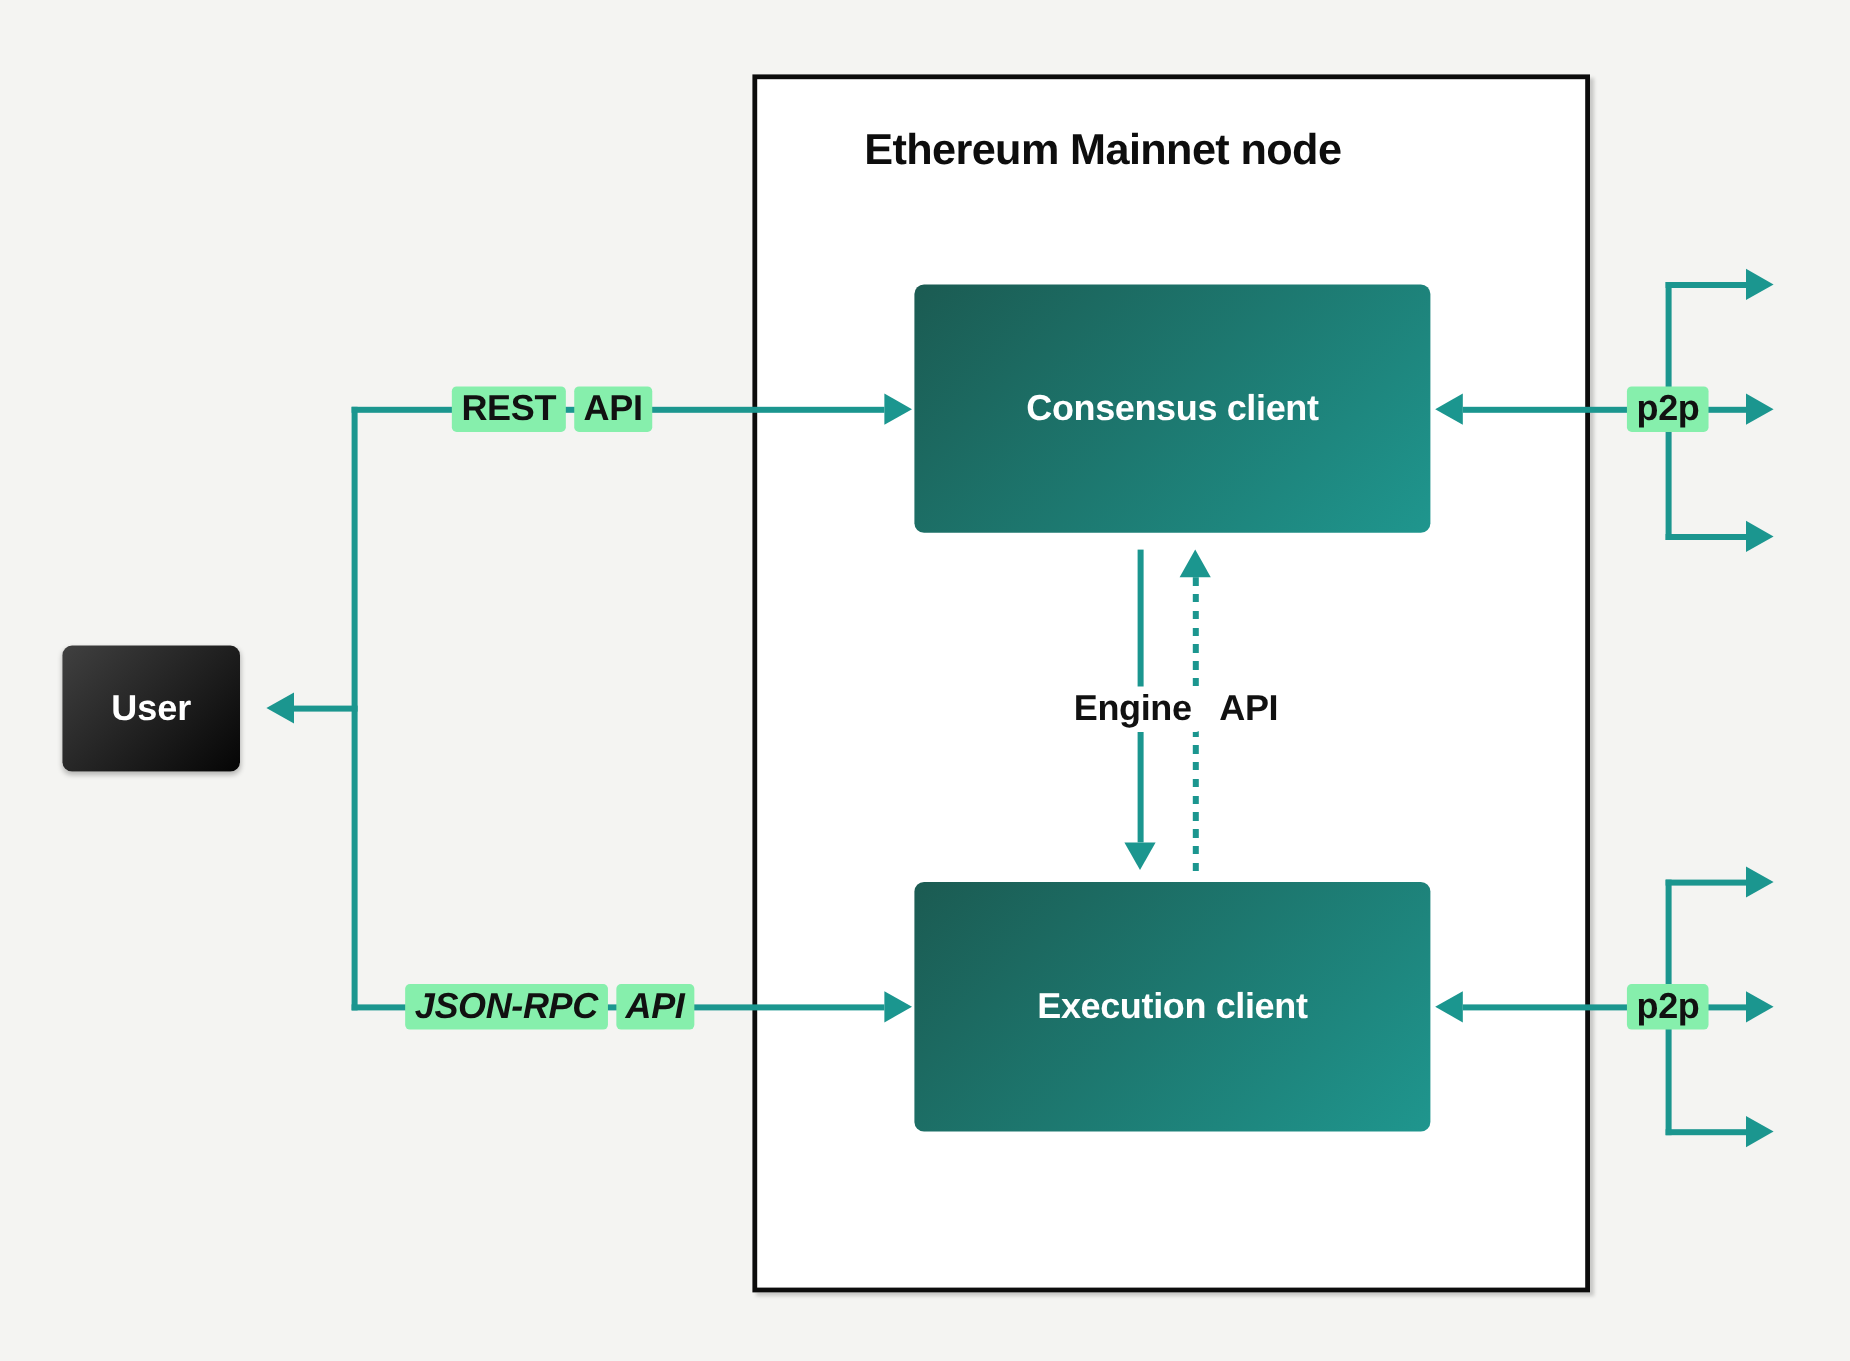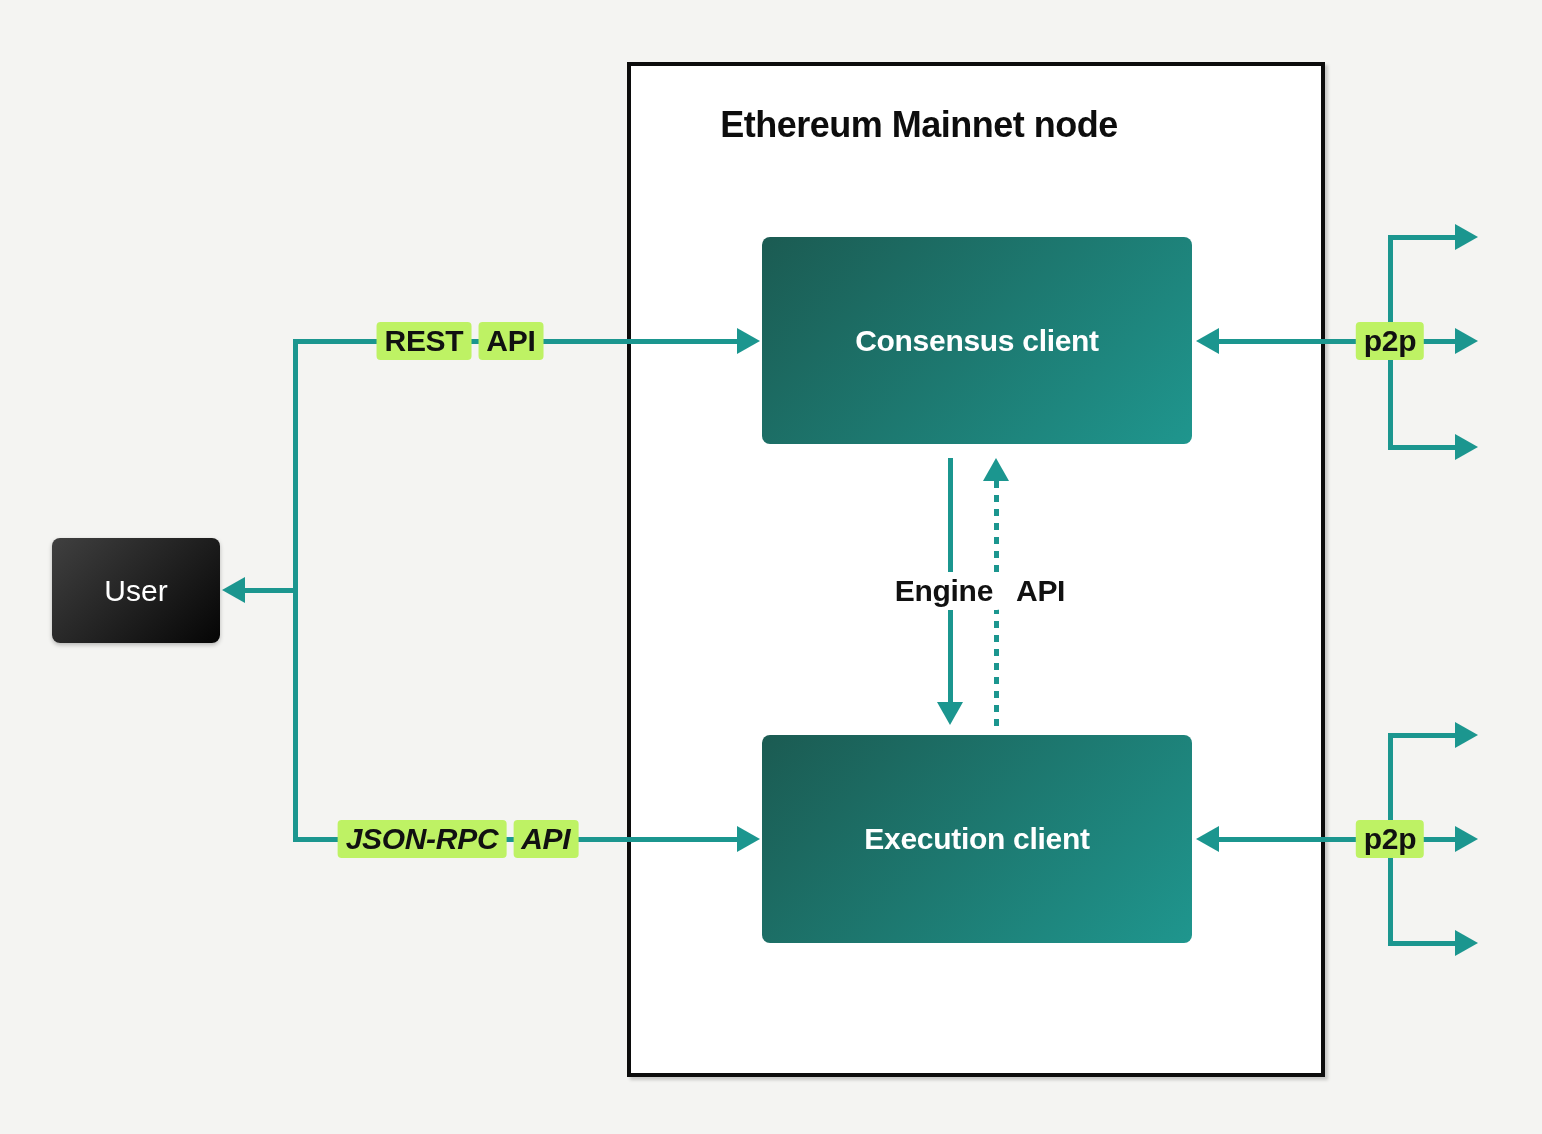--- a/index.html
+++ b/index.html
@@ -28,46 +28,46 @@
   .client-box{
     position:absolute;width:430px;border-radius:8px;
     background:linear-gradient(135deg,var(--client-gradient-start) 0%,var(--client-gradient-end) 100%);
     display:flex;align-items:center;justify-content:center;
     color:#ffffff;font-size:30px;font-weight:700;letter-spacing:-0.3px;
   }
   .consensus{left:762px;top:237px;height:207px;}
   .execution{left:762px;top:735px;height:208px;}
 
   .user-box{
-    position:absolute;left:52px;top:538px;width:168px;height:105px;border-radius:8px;
+    position:absolute;left:52px;top:538px;width:148px;height:105px;border-radius:8px;
     background:linear-gradient(135deg,var(--user-gradient-start) 0%,var(--user-gradient-end) 100%);
     box-shadow:0 2px 4px rgba(0,0,0,0.25);
     display:flex;align-items:center;justify-content:center;
-    color:#ffffff;font-size:30px;font-weight:400;
+    color:#ffffff;font-size:30px;font-weight:700;
   }
 
   .hline{position:absolute;height:5px;background:var(--accent);}
   .vline{position:absolute;width:5px;background:var(--accent);}
   .vdotted{
     position:absolute;width:5px;
     background:repeating-linear-gradient(to bottom,var(--accent) 0 7px,transparent 7px 14px);
   }
   .ah{position:absolute;width:0;height:0;}
   .ah-right{border-top:13px solid transparent;border-bottom:13px solid transparent;border-left:23px solid var(--accent);}
   .ah-left{border-top:13px solid transparent;border-bottom:13px solid transparent;border-right:23px solid var(--accent);}
   .ah-down{border-left:13px solid transparent;border-right:13px solid transparent;border-top:23px solid var(--accent);}
   .ah-up{border-left:13px solid transparent;border-right:13px solid transparent;border-bottom:23px solid var(--accent);}
 
   .edge-label{
     position:absolute;transform:translate(-50%,-50%);
     display:flex;gap:7px;align-items:center;white-space:nowrap;
     font-size:30px;font-weight:700;color:#111111;letter-spacing:-0.3px;
   }
   .edge-label .word{display:inline-block;padding:2px 8px;border-radius:4px;}
-  .label-out .word{background:#bef264;}
+  .label-out .word{background:#86efac;}
   .label-in .word{background:#ffffff;}
 </style>
 </head>
 <body>
 
 <div class="canvas">
 
   <div class="node-box"></div>
   <div class="node-title">Ethereum Mainnet node</div>
 

